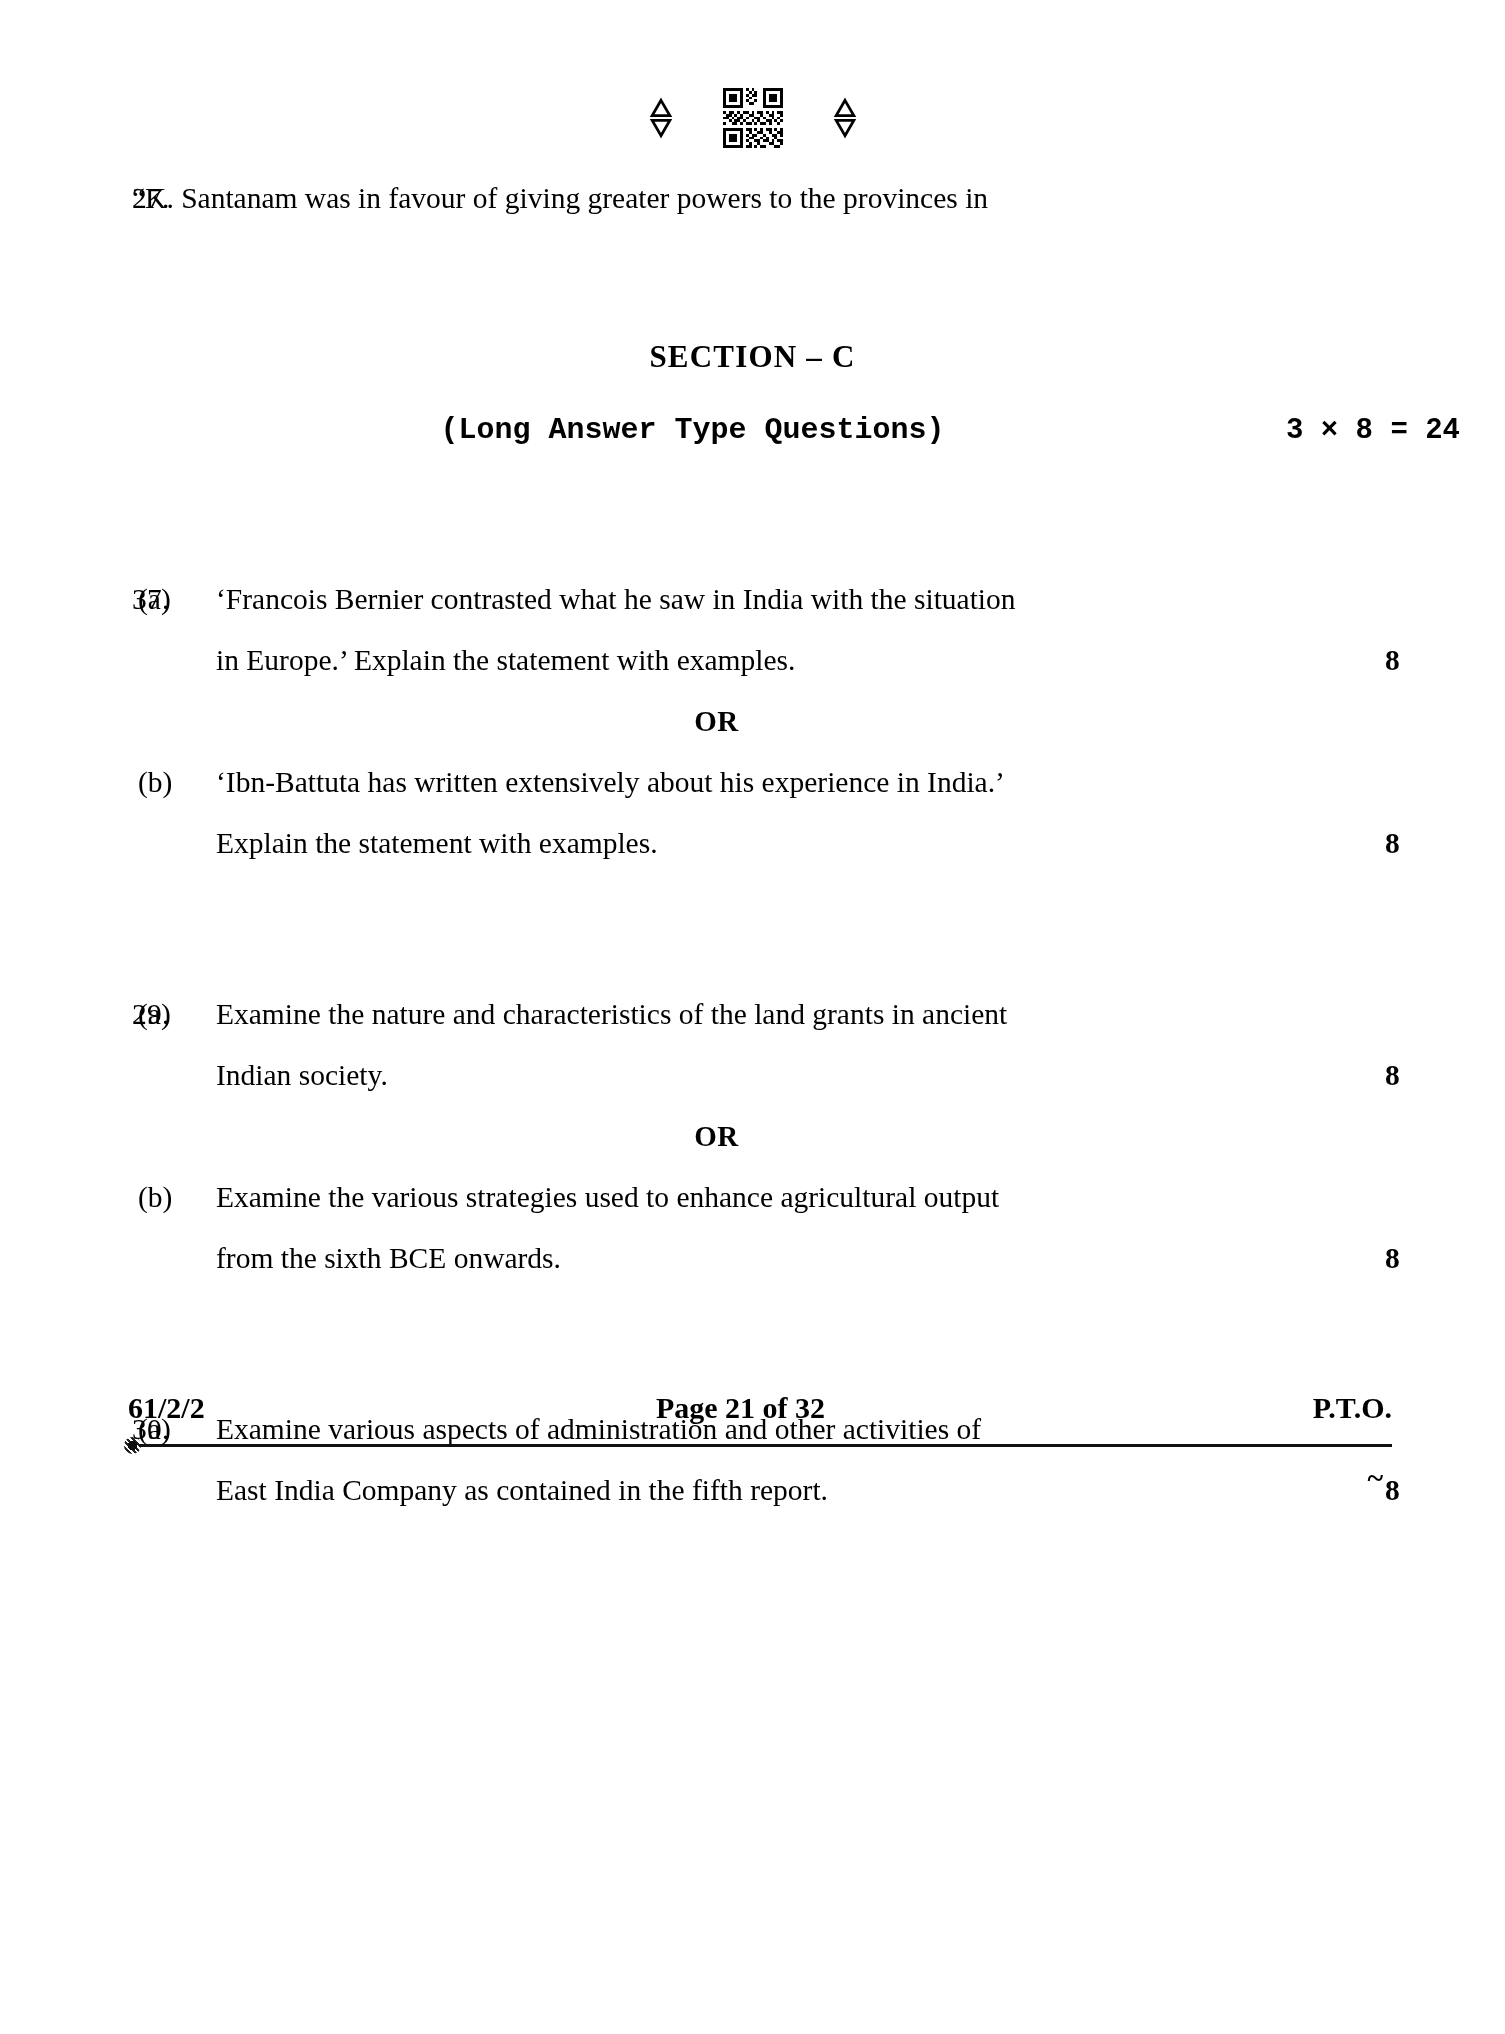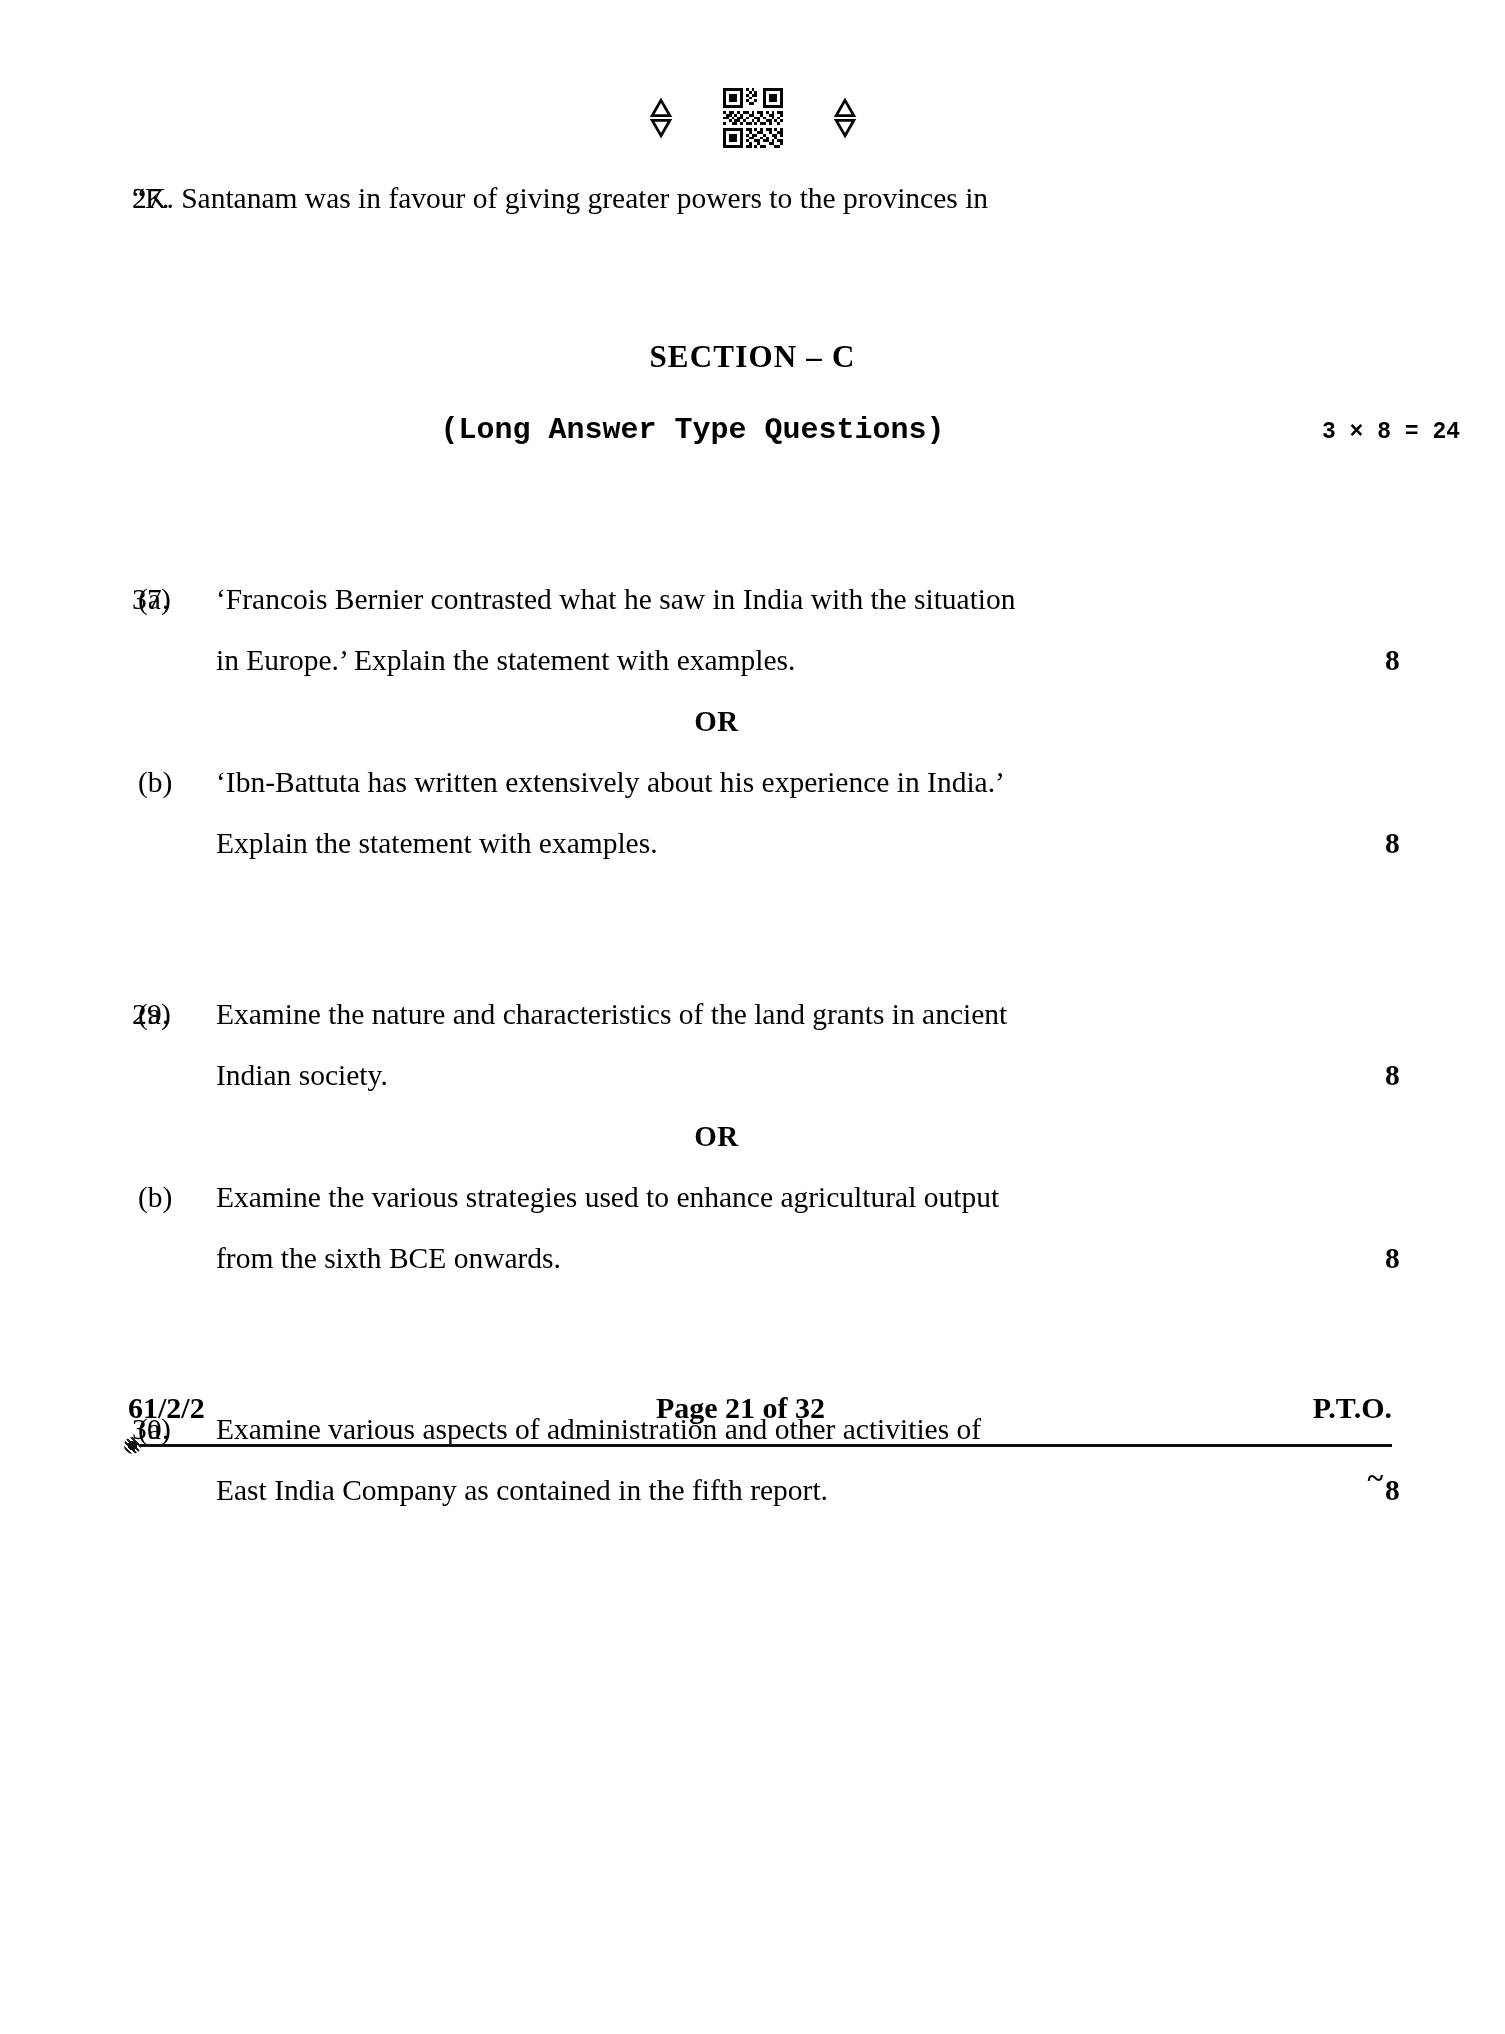--- a/index.html
+++ b/index.html
@@ -110,21 +110,21 @@
     font-weight: bold;
     padding-left: 130px;
   }
   .sect-marks {
     flex: 0 0 250px;
     width: 250px;
     text-align: right;
     padding-right: 45px;
     box-sizing: border-box;
     font-weight: bold;
-    font-size: 23px;
+    font-size: 29px;
   }
 
   .or-line {
     text-align: center;
     font-weight: bold;
     font-size: 29px;
     letter-spacing: 0.5px;
     padding-right: 72px;
   }
 

